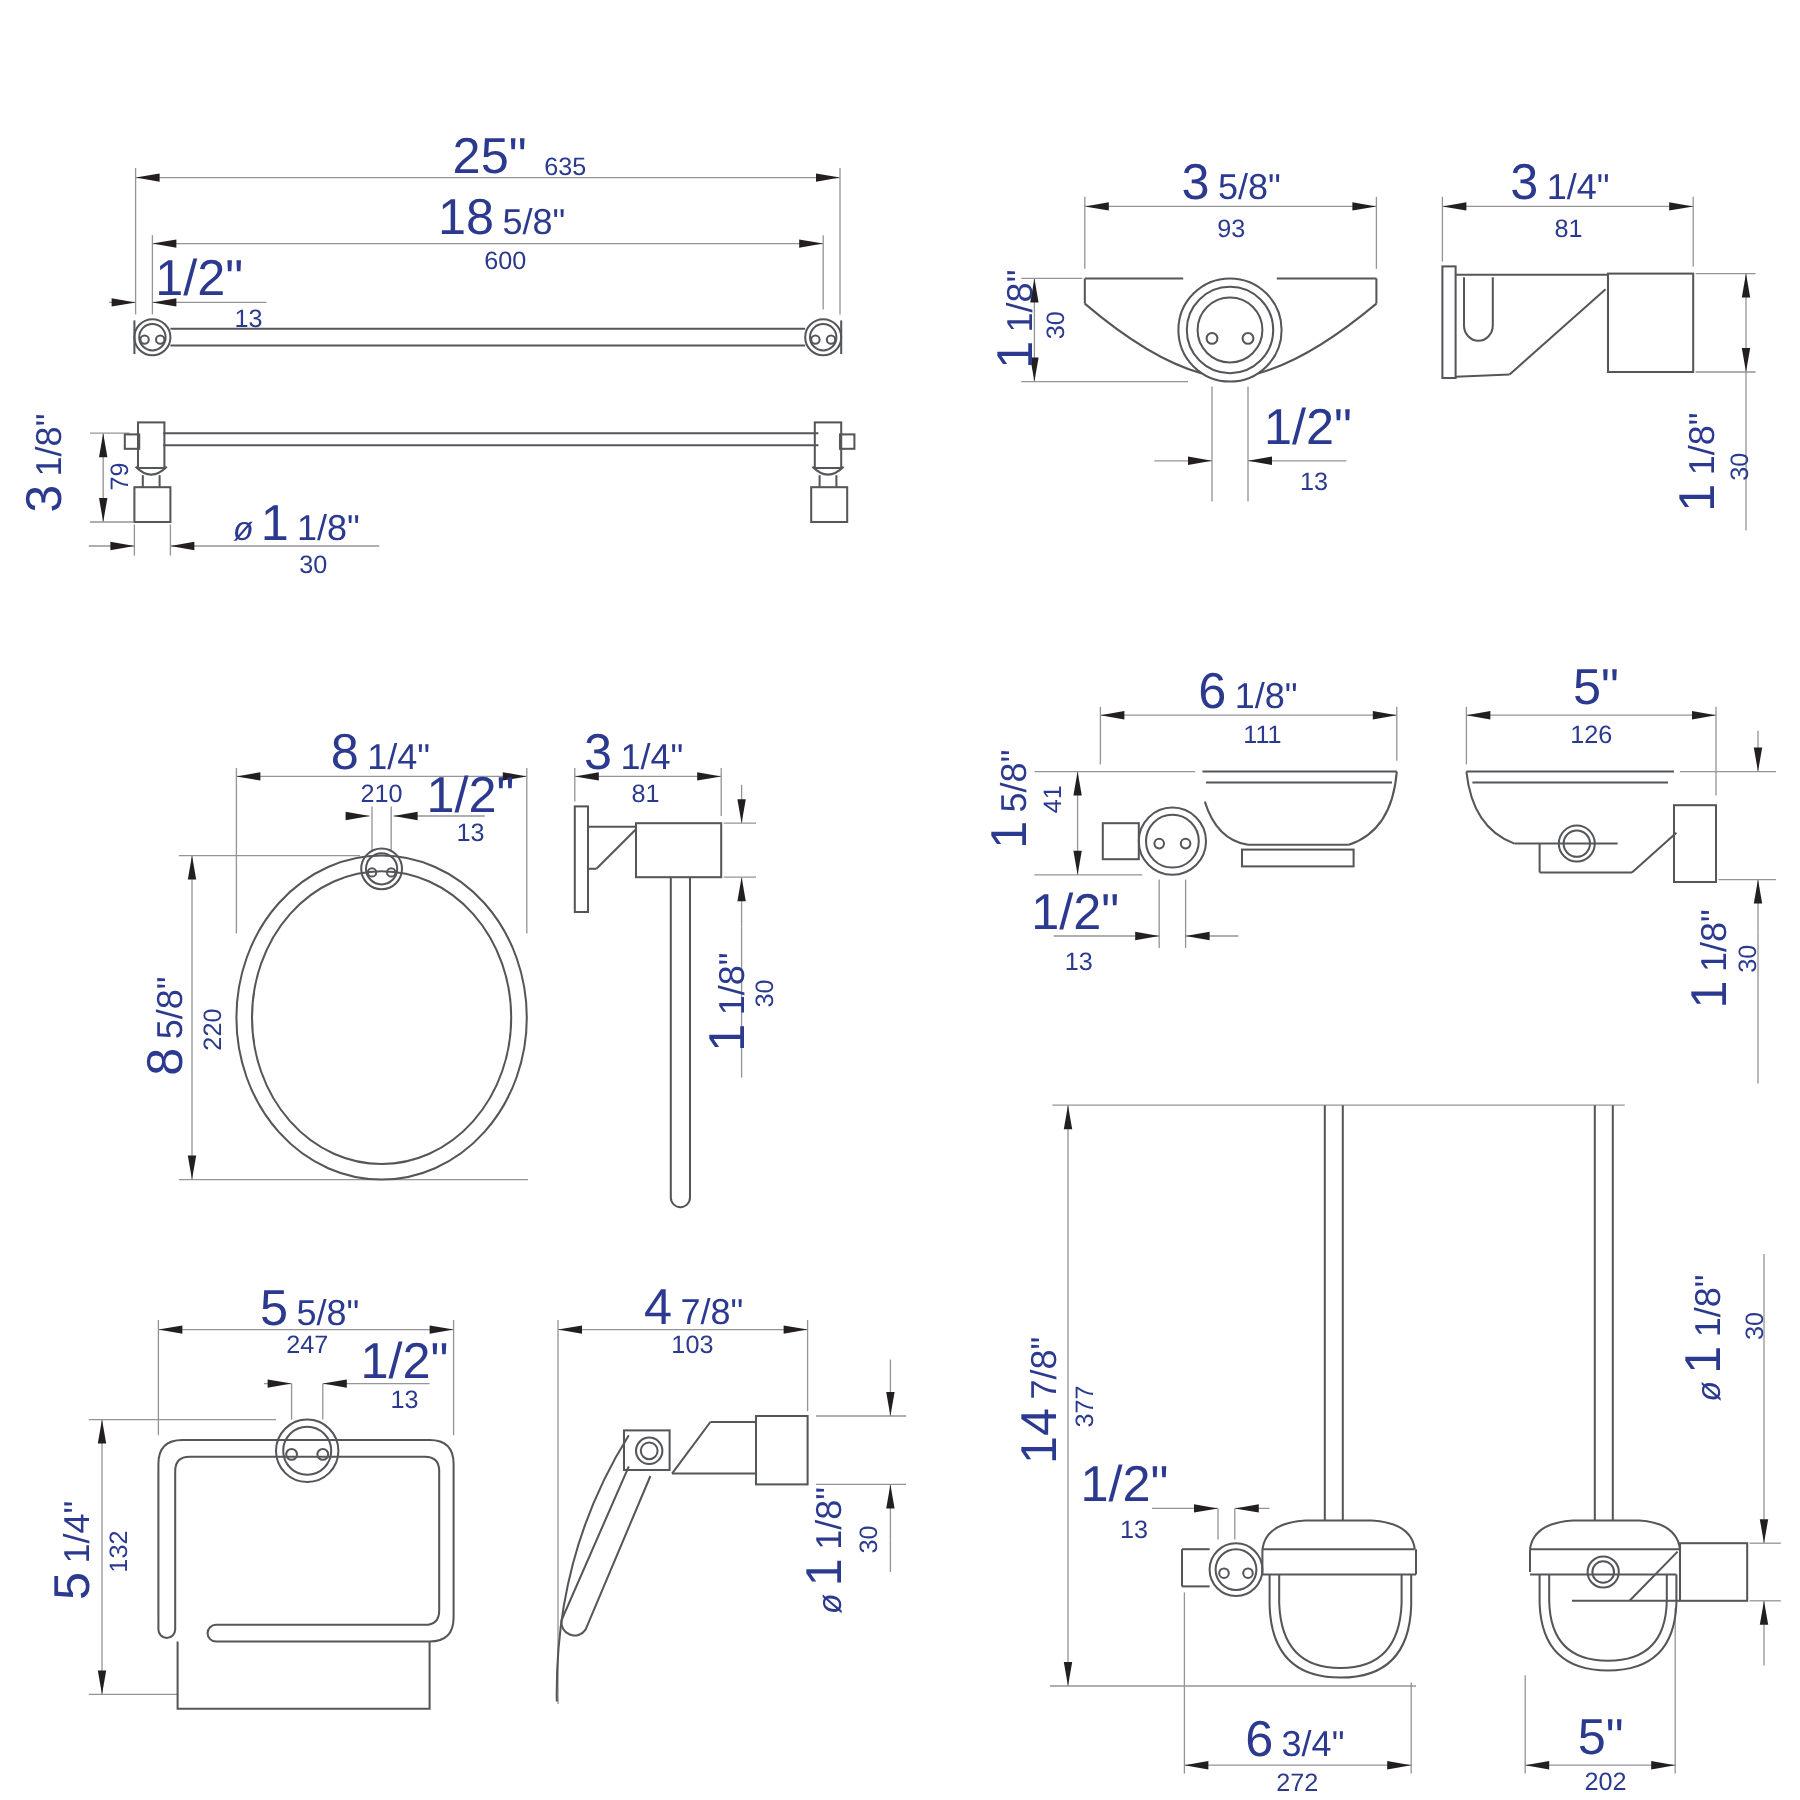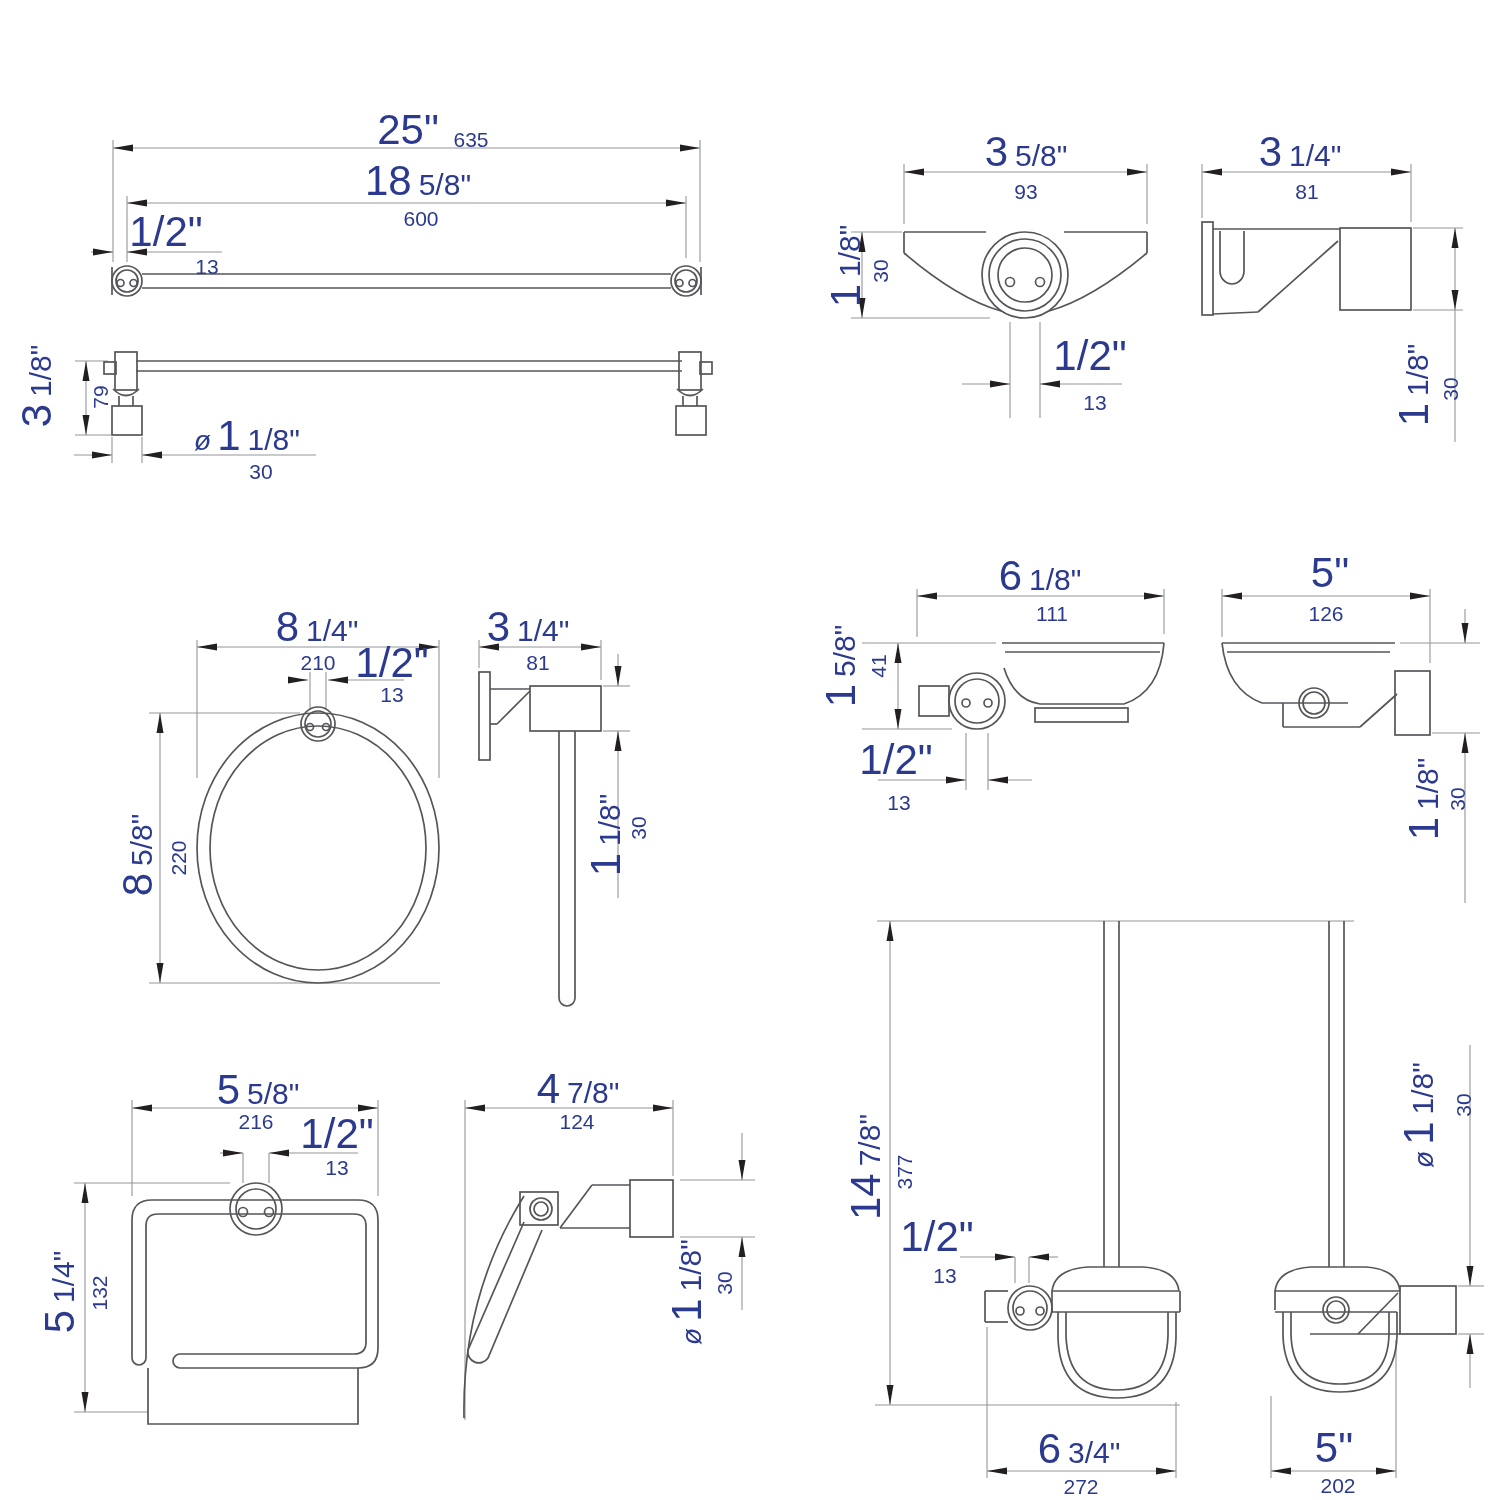--- a/index.html
+++ b/index.html
@@ -382,28 +382,28 @@
 <div class="mm rot" style="left:878px;top:666px">41</div>
 <div class="dim" style="left:896px;top:760px"><span class="big">1/2"</span></div>
 <div class="mm" style="left:899px;top:802px">13</div>
 
 <div class="dim" style="left:1330px;top:573px"><span class="big">5"</span></div>
 <div class="mm" style="left:1326px;top:613px">126</div>
 <div class="dim rot" style="left:1424px;top:799px"><span class="big">1</span><span class="frac">1/8"</span></div>
 <div class="mm rot" style="left:1457px;top:799px">30</div>
 
 <div class="dim" style="left:258px;top:1090px"><span class="big">5</span><span class="frac">5/8"</span></div>
-<div class="mm" style="left:256px;top:1121px">216</div>
+<div class="mm" style="left:256px;top:1121px">247</div>
 <div class="dim" style="left:337px;top:1134px"><span class="big">1/2"</span></div>
 <div class="mm" style="left:337px;top:1167px">13</div>
 <div class="dim rot" style="left:60px;top:1292px"><span class="big">5</span><span class="frac">1/4"</span></div>
 <div class="mm rot" style="left:99px;top:1293px">132</div>
 
 <div class="dim" style="left:578px;top:1089px"><span class="big">4</span><span class="frac">7/8"</span></div>
-<div class="mm" style="left:577px;top:1121px">124</div>
+<div class="mm" style="left:577px;top:1121px">103</div>
 <div class="dim rot" style="left:687px;top:1292px"><span class="pre">ø</span><span class="big">1</span><span class="frac">1/8"</span></div>
 <div class="mm rot" style="left:724px;top:1283px">30</div>
 
 <div class="dim rot" style="left:866px;top:1167px"><span class="big">14</span><span class="frac">7/8"</span></div>
 <div class="mm rot" style="left:904px;top:1172px">377</div>
 <div class="dim" style="left:937px;top:1237px"><span class="big">1/2"</span></div>
 <div class="mm" style="left:945px;top:1275px">13</div>
 <div class="dim" style="left:1079px;top:1449px"><span class="big">6</span><span class="frac">3/4"</span></div>
 <div class="mm" style="left:1081px;top:1486px">272</div>
 

